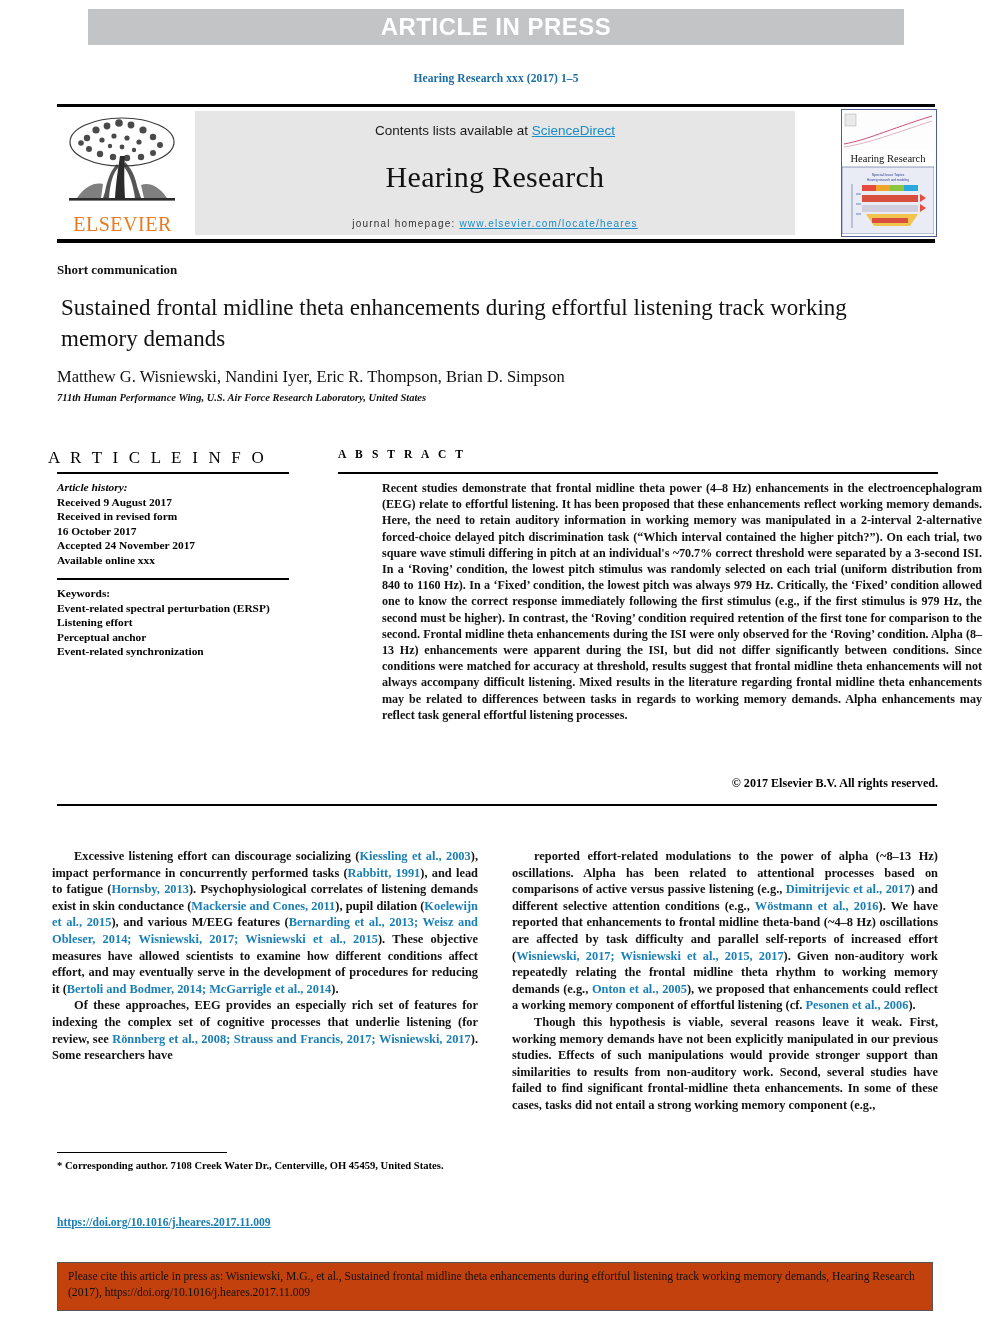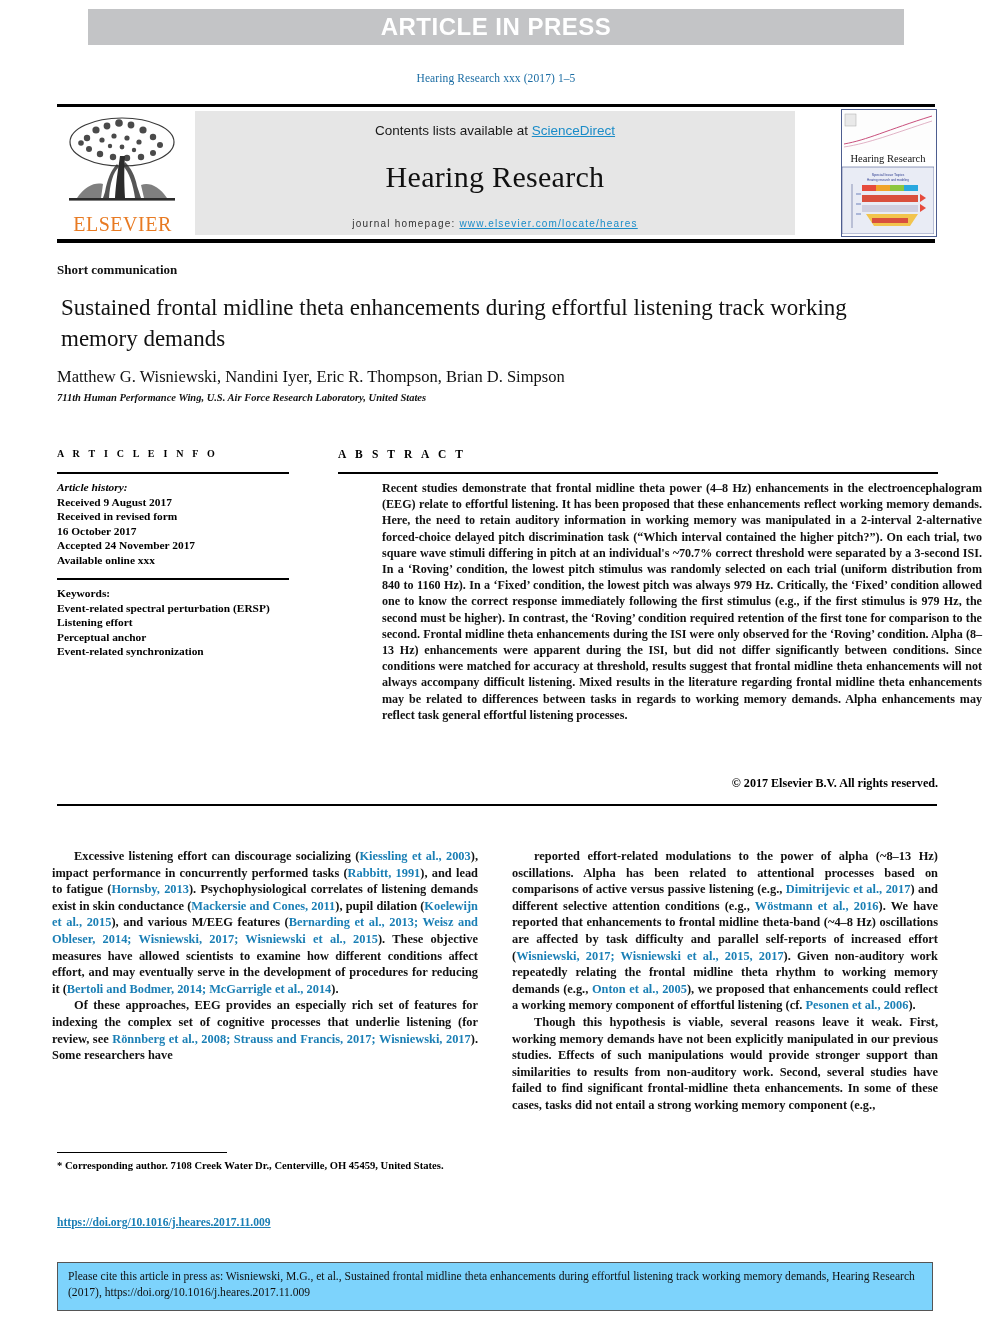--- a/index.html
+++ b/index.html
@@ -37,21 +37,21 @@
   }
 
   
   .running-head {
     position: absolute;
     left: 0;
     right: 0;
     top: 72px;
     text-align: center;
     font-size: 11.5px;
-    font-weight: normal;
+    font-weight: bold;
     color: #1a6ca3;
     letter-spacing: 0.1px;
   }
 
   
   .rule-thick-top {
     position: absolute;
     left: 57px;
     top: 104px;
     width: 878px;
@@ -172,24 +172,24 @@
     width: 860px;
     font-size: 10.5px;
     font-style: italic;
     font-weight: bold;
     color: #111;
   }
 
   
   .info-head {
     position: absolute;
-    left: 57px;
+    left: 48px;
     top: 448px;
-    font-size: 10px;
-    font-weight: bold;
+    font-size: 17px;
+    font-weight: normal;
     letter-spacing: 3.2px;
   }
   .info-rule {
     position: absolute;
     left: 57px;
     top: 472px;
     width: 232px;
     height: 2px;
     background: #000;
   }
@@ -314,21 +314,21 @@
   }
   .doi-link { color: #1a7fb5; }
 
   
   .cite-box {
     position: absolute;
     left: 57px;
     top: 1262px;
     width: 876px;
     height: 49px;
-    background: #7dd3fc;
+    background: #c2410c;
     border: 1px solid #555;
     box-sizing: border-box;
   }
   .cite-text {
     position: absolute;
     left: 10px;
     top: 6px;
     width: 858px;
     font-size: 11.6px;
     line-height: 16px;

